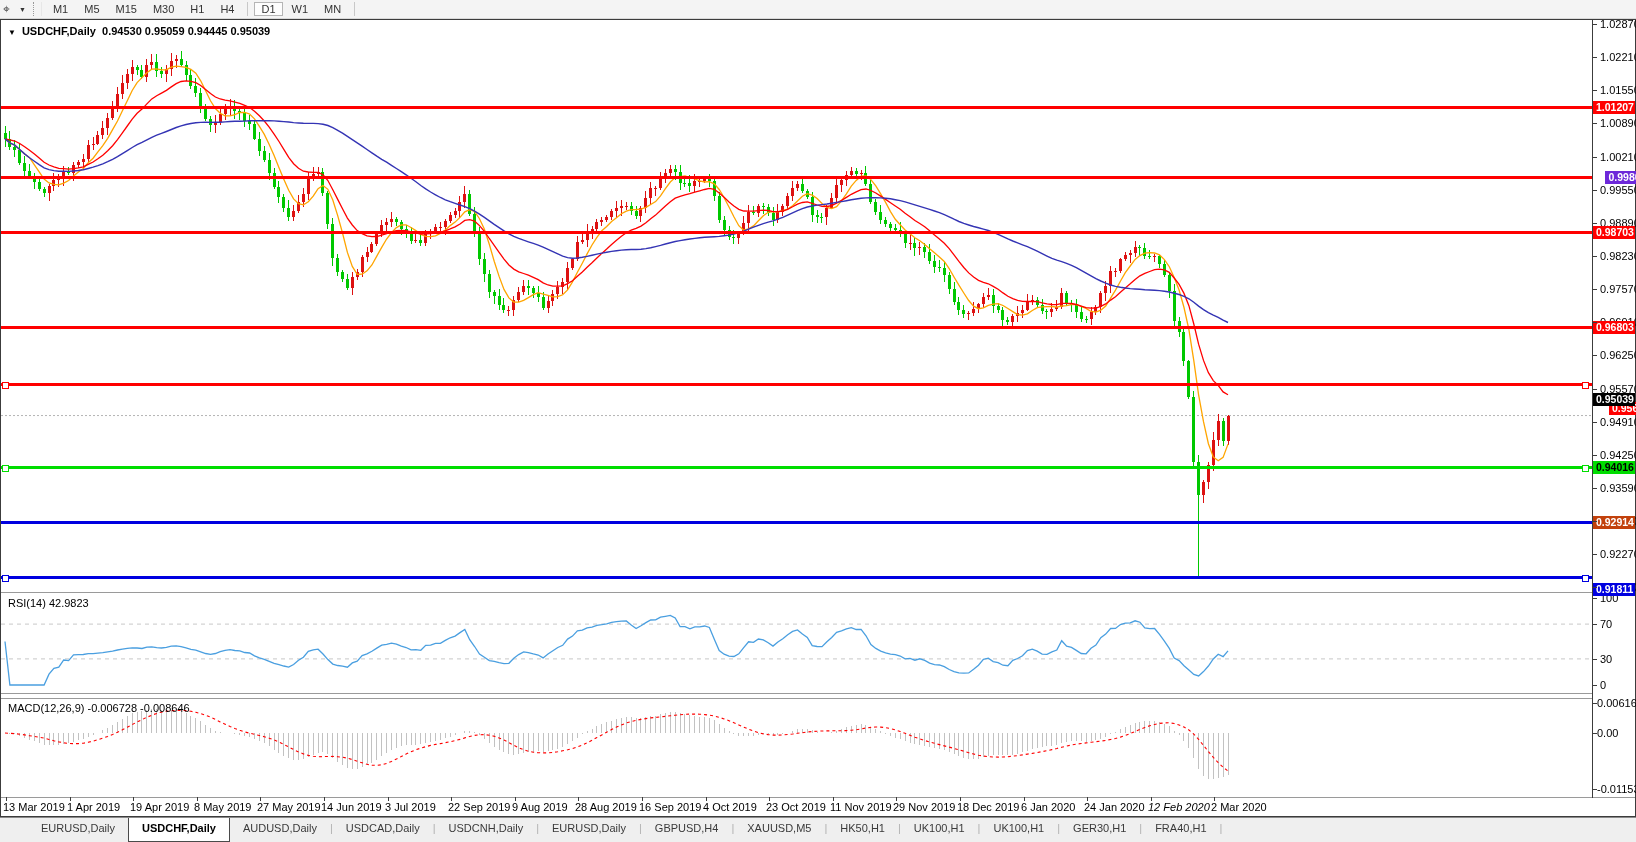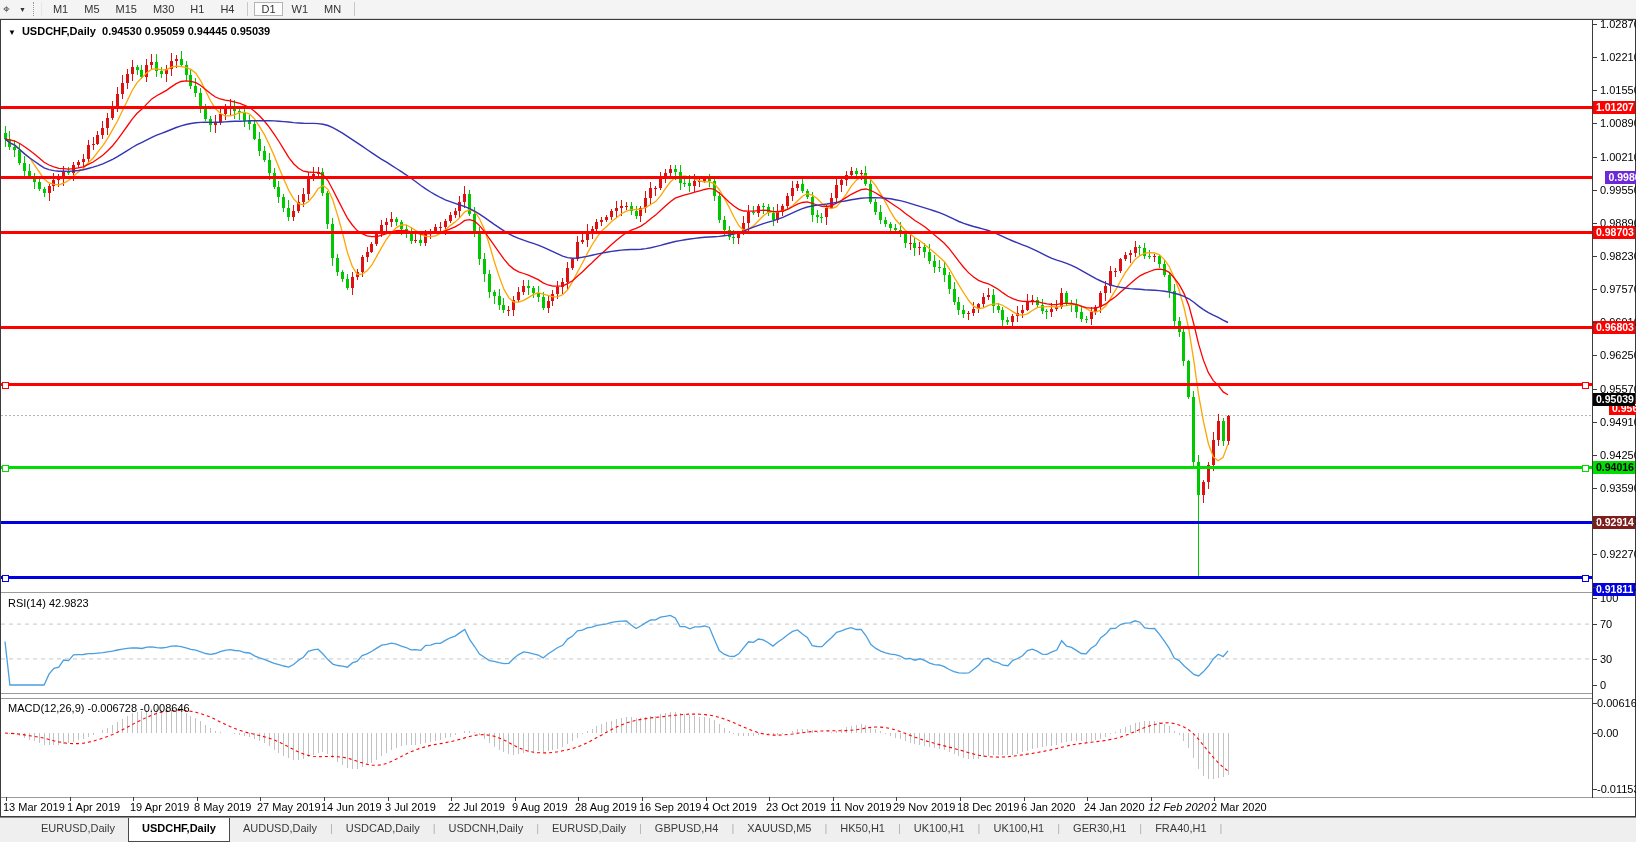--- a/index.html
+++ b/index.html
@@ -884,21 +884,21 @@
       <div class="plabel" style="top: 462px; left: 7px;">0.93590</div>
       <div class="plabel" style="top: 495px; left: 7px;">0.92930</div>
       <div class="plabel" style="top: 528px; left: 7px;">0.92270</div>
       <div class="plabel" style="top: 561px; left: 7px;">0.91610</div>
       <div class="badge" style="top: 81px; left: 0px; background: rgb(255, 0, 0); color: rgb(255, 255, 255);">1.01207</div>
       <div class="badge" style="top: 151px; left: 12px; background: #6d28d9; color: rgb(255, 255, 255); text-align: center;">0.99800</div>
       <div class="badge" style="top: 206px; left: 0px; background: rgb(255, 0, 0); color: rgb(255, 255, 255);">0.98703</div>
       <div class="badge" style="top: 301px; left: 0px; background: rgb(255, 0, 0); color: rgb(255, 255, 255);">0.96803</div>
       <div class="badge" style="top: 358px; left: 16px; background: rgb(255, 0, 0); color: rgb(255, 255, 255); margin-top: 24px;">0.95678</div>
       <div class="badge" style="top: 441px; left: 0px; background: rgb(0, 221, 0); color: rgb(0, 0, 0);">0.94016</div>
-      <div class="badge" style="top: 496px; left: 0px; background: #7f1d1d; color: rgb(255, 255, 255);">0.92914</div>
+      <div class="badge" style="top: 496px; left: 0px; background: #c2410c; color: rgb(255, 255, 255);">0.92914</div>
       <div class="badge" style="top: 551px; left: 0px; background: rgb(0, 0, 224); color: rgb(255, 255, 255); margin-top: 12px;">0.91811</div>
       <div class="badge" style="top: 373px; left: 0px; background: rgb(0, 0, 0); color: rgb(255, 255, 255);">0.95039</div>
       <div class="plabel" style="top: 572px; left: 7px; text-align: right;">100</div>
       <div class="plabel" style="top: 598px; left: 7px;">70</div>
       <div class="plabel" style="top: 633px; left: 7px;">30</div>
       <div class="plabel" style="top: 659px; left: 7px;">0</div>
       <div class="plabel" style="top: 677px; left: 4px;">0.006167</div>
       <div class="plabel" style="top: 707px; left: 4px;">0.00</div>
       <div class="plabel" style="top: 763px; left: 4px;">-0.011533</div>
     </div>
@@ -911,21 +911,21 @@
       <div class="dlabel" style="left: 129px;">19 Apr 2019</div>
       <div class="dtick" style="left: 196px;"></div>
       <div class="dlabel" style="left: 193px;">8 May 2019</div>
       <div class="dtick" style="left: 259px;"></div>
       <div class="dlabel" style="left: 256px;">27 May 2019</div>
       <div class="dtick" style="left: 323px;"></div>
       <div class="dlabel" style="left: 320px;">14 Jun 2019</div>
       <div class="dtick" style="left: 387px;"></div>
       <div class="dlabel" style="left: 384px;">3 Jul 2019</div>
       <div class="dtick" style="left: 450px;"></div>
-      <div class="dlabel" style="left: 447px;">22 Jul 2019</div>
+      <div class="dlabel" style="left: 447px;">22 Sep 2019</div>
       <div class="dtick" style="left: 514px;"></div>
       <div class="dlabel" style="left: 511px;">9 Aug 2019</div>
       <div class="dtick" style="left: 577px;"></div>
       <div class="dlabel" style="left: 574px;">28 Aug 2019</div>
       <div class="dtick" style="left: 641px;"></div>
       <div class="dlabel" style="left: 638px;">16 Sep 2019</div>
       <div class="dtick" style="left: 705px;"></div>
       <div class="dlabel" style="left: 702px; text-align: center;">4 Oct 2019</div>
       <div class="dtick" style="left: 768px;"></div>
       <div class="dlabel" style="left: 765px;">23 Oct 2019</div>

